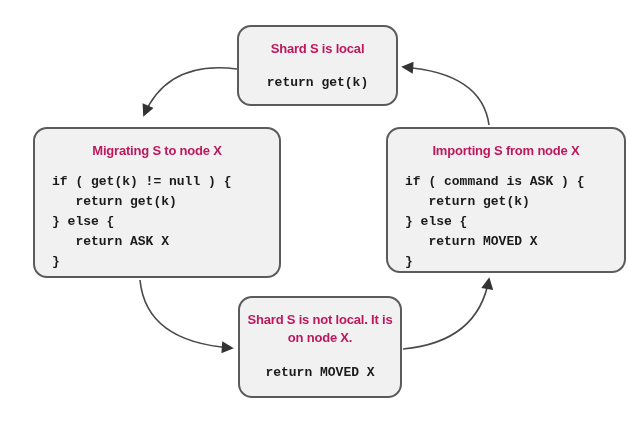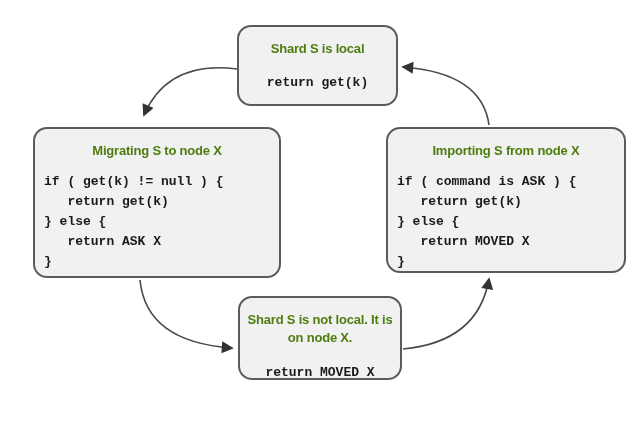--- a/index.html
+++ b/index.html
@@ -19,46 +19,46 @@
   .node {
     position: absolute;
     box-sizing: border-box;
     background: #f1f1f2;
     border: 2px solid #5b5b5b;
     border-radius: 14px;
   }
   .node-top    { left: 237px; top: 25px;  width: 161px; height: 81px; }
   .node-left   { left: 33px;  top: 127px; width: 248px; height: 151px; }
   .node-right  { left: 386px; top: 127px; width: 240px; height: 146px; }
-  .node-bottom { left: 238px; top: 296px; width: 164px; height: 84px; }
+  .node-bottom { left: 238px; top: 296px; width: 164px; height: 102px; }
   .node-title {
     display: block;
     text-align: center;
     padding-top: 13px;
     font-size: 13px;
     font-weight: bold;
     letter-spacing: -0.2px;
-    color: #4d7c0f;
+    color: #be185d;
     line-height: 18px;
   }
   .node-bottom .node-title {
     max-width: 150px;
     margin: 0 auto;
   }
   .code {
     margin: 0;
     font-family: "Liberation Mono", monospace;
     font-size: 13px;
     font-weight: 700;
     line-height: 20px;
     color: #1a1a1a;
     white-space: pre;
   }
   .code-center { text-align: center; margin-top: 15px; }
-  .code-left   { margin-top: 12px; padding-left: 9px; }
+  .code-left   { margin-top: 12px; padding-left: 17px; }
   .node-bottom .code-center { margin-top: 16px; }
 </style>
 </head>
 <body>
 
 <div id="canvas">
 
   <svg id="arrows" viewBox="0 0 628 427" xmlns="http://www.w3.org/2000/svg">
     <defs>
       <marker id="ah" markerUnits="userSpaceOnUse" markerWidth="14" markerHeight="12" viewBox="0 0 10 10" refX="8.5" refY="5" orient="auto">

